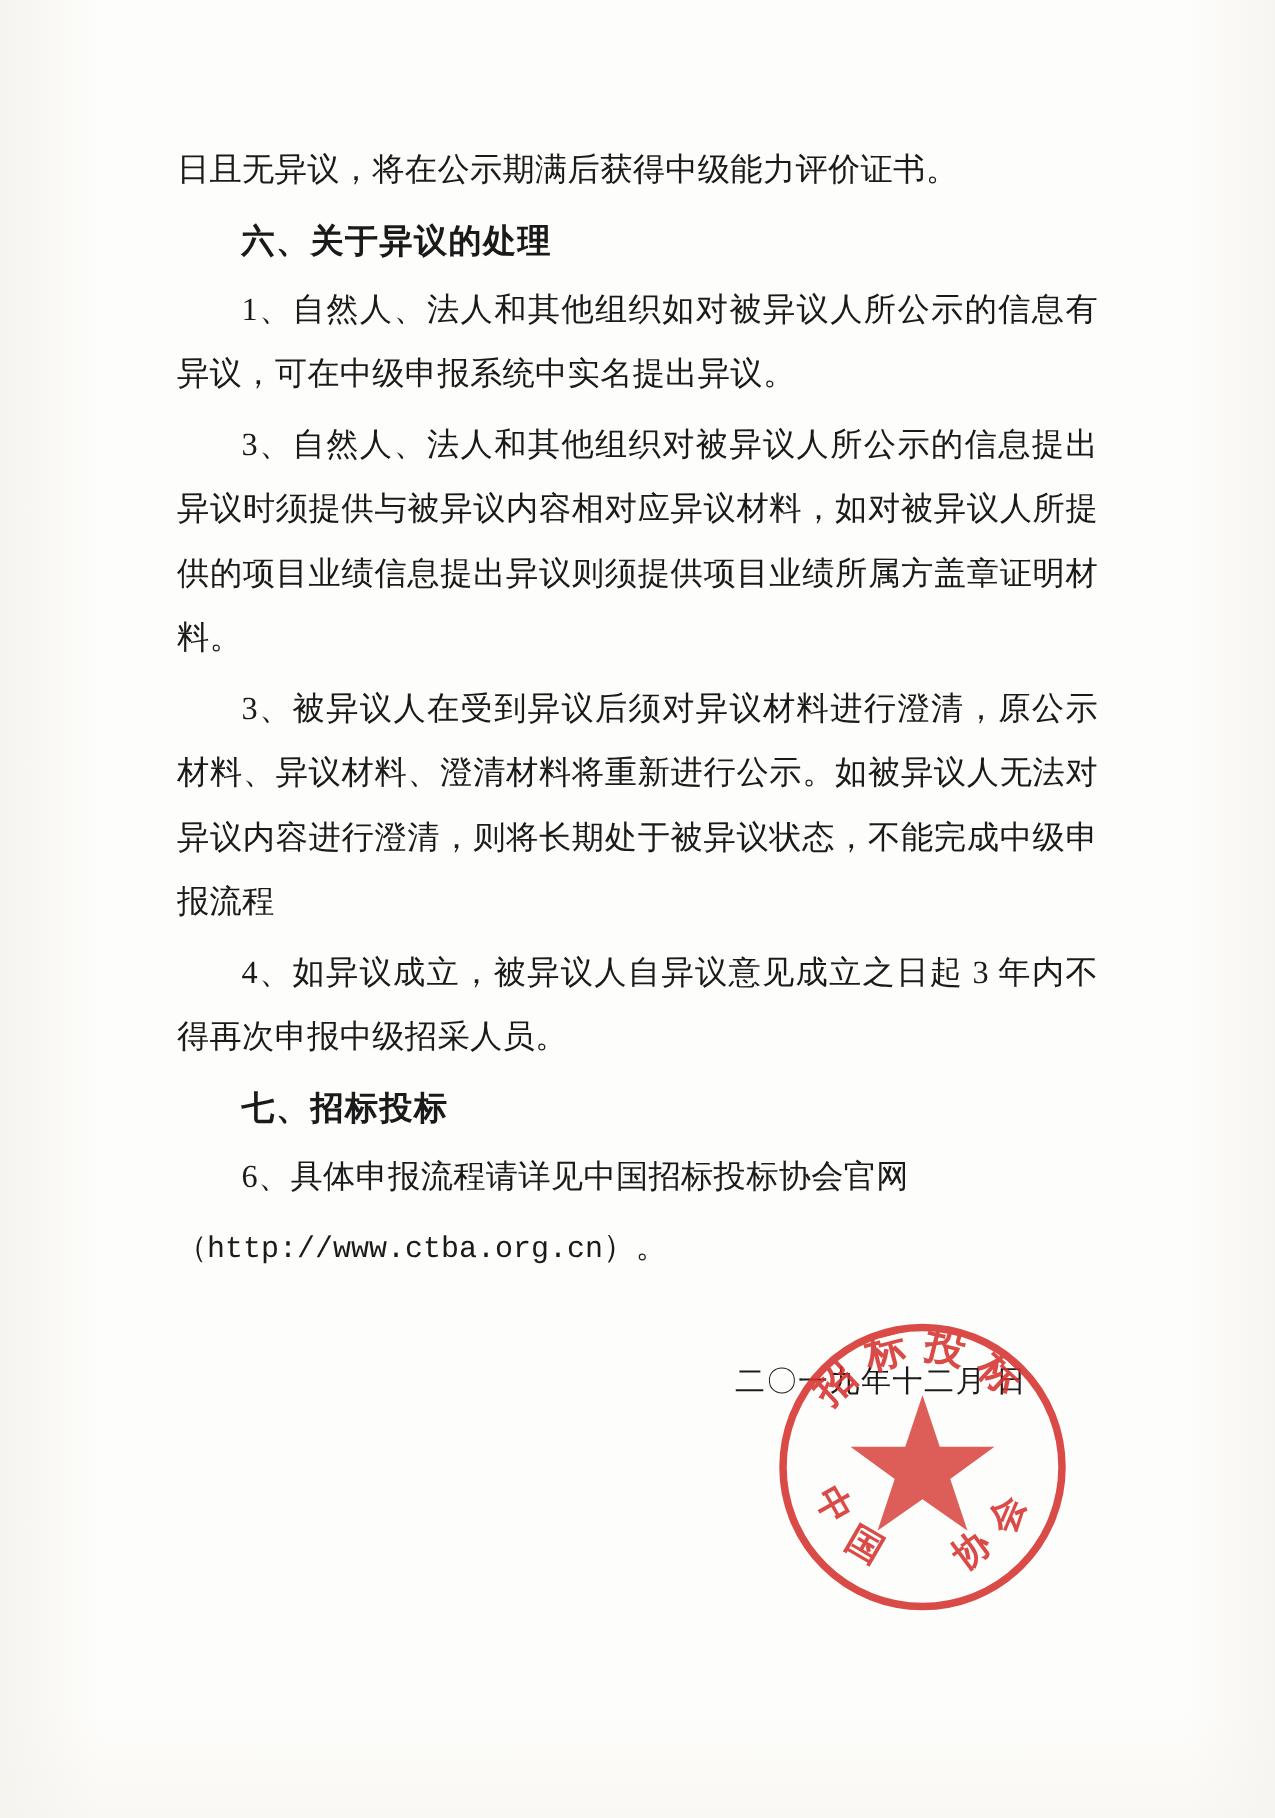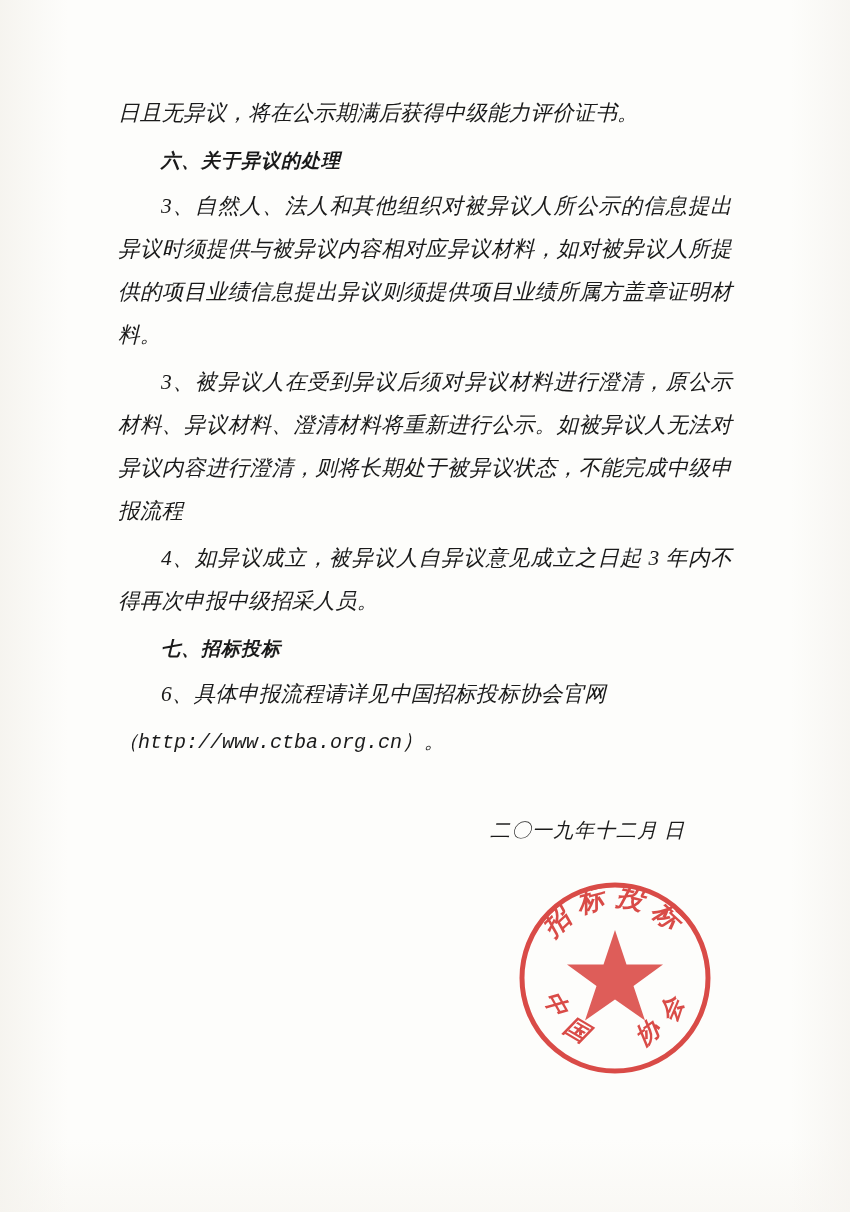--- a/index.html
+++ b/index.html
@@ -8,21 +8,20 @@
     background: #ffffff;
   }
   .page {
     position: relative;
     width: 850px;
     height: 1212px;
     background: #fdfdfb;
     overflow: hidden;
     font-family: "Liberation Serif", "DejaVu Serif", serif;
     color: #1a1a1a;
-    font-style: italic;
   }
   .paper-texture {
     position: absolute;
     inset: 0;
     background:
       linear-gradient(90deg, rgba(245,243,238,0.9) 0%, rgba(255,255,255,0) 8%),
       linear-gradient(270deg, rgba(246,244,240,0.85) 0%, rgba(255,255,255,0) 7%),
       linear-gradient(0deg, rgba(248,246,242,0.7) 0%, rgba(255,255,255,0) 6%);
     pointer-events: none;
   }
@@ -39,21 +38,21 @@
     letter-spacing: 0.2px;
     text-align: justify;
     text-justify: inter-ideograph;
   }
   .indent {
     text-indent: 43px;
   }
   .heading {
     font-family: "Liberation Sans", "DejaVu Sans", sans-serif;
     font-weight: bold;
-    font-size: 19px;
+    font-size: 22px;
     text-indent: 43px;
     letter-spacing: 1px;
     margin: 2px 0 2px 0;
     line-height: 44px;
   }
   .mono-inline {
     font-family: "Liberation Mono", "DejaVu Sans Mono", monospace;
     font-size: 20px;
     letter-spacing: 0px;
   }
@@ -86,20 +85,21 @@
 
 <div class="page">
   <div class="paper-texture"></div>
 
   <div class="content">
 
     <p>日且无异议，将在公示期满后获得中级能力评价证书。</p>
 
     <p class="heading">六、关于异议的处理</p>
 
+    <p class="indent">1、自然人、法人和其他组织如对被异议人所公示的信息有异议，可在中级申报系统中实名提出异议。</p>
     <p class="indent">3、自然人、法人和其他组织对被异议人所公示的信息提出异议时须提供与被异议内容相对应异议材料，如对被异议人所提供的项目业绩信息提出异议则须提供项目业绩所属方盖章证明材料。</p>
     <p class="indent">3、被异议人在受到异议后须对异议材料进行澄清，原公示材料、异议材料、澄清材料将重新进行公示。如被异议人无法对异议内容进行澄清，则将长期处于被异议状态，不能完成中级申报流程</p>
     <p class="indent">4、如异议成立，被异议人自异议意见成立之日起 3 年内不得再次申报中级招采人员。</p>
 
     <p class="heading">七、招标投标</p>
 
     <p class="indent">6、具体申报流程请详见中国招标投标协会官网</p>
     <p><span class="mono-inline">（</span><span class="mono-inline">http://www.ctba.org.cn</span><span>）。</span></p>
 
     <p class="date-line">二〇一九年十二月  日</p>

